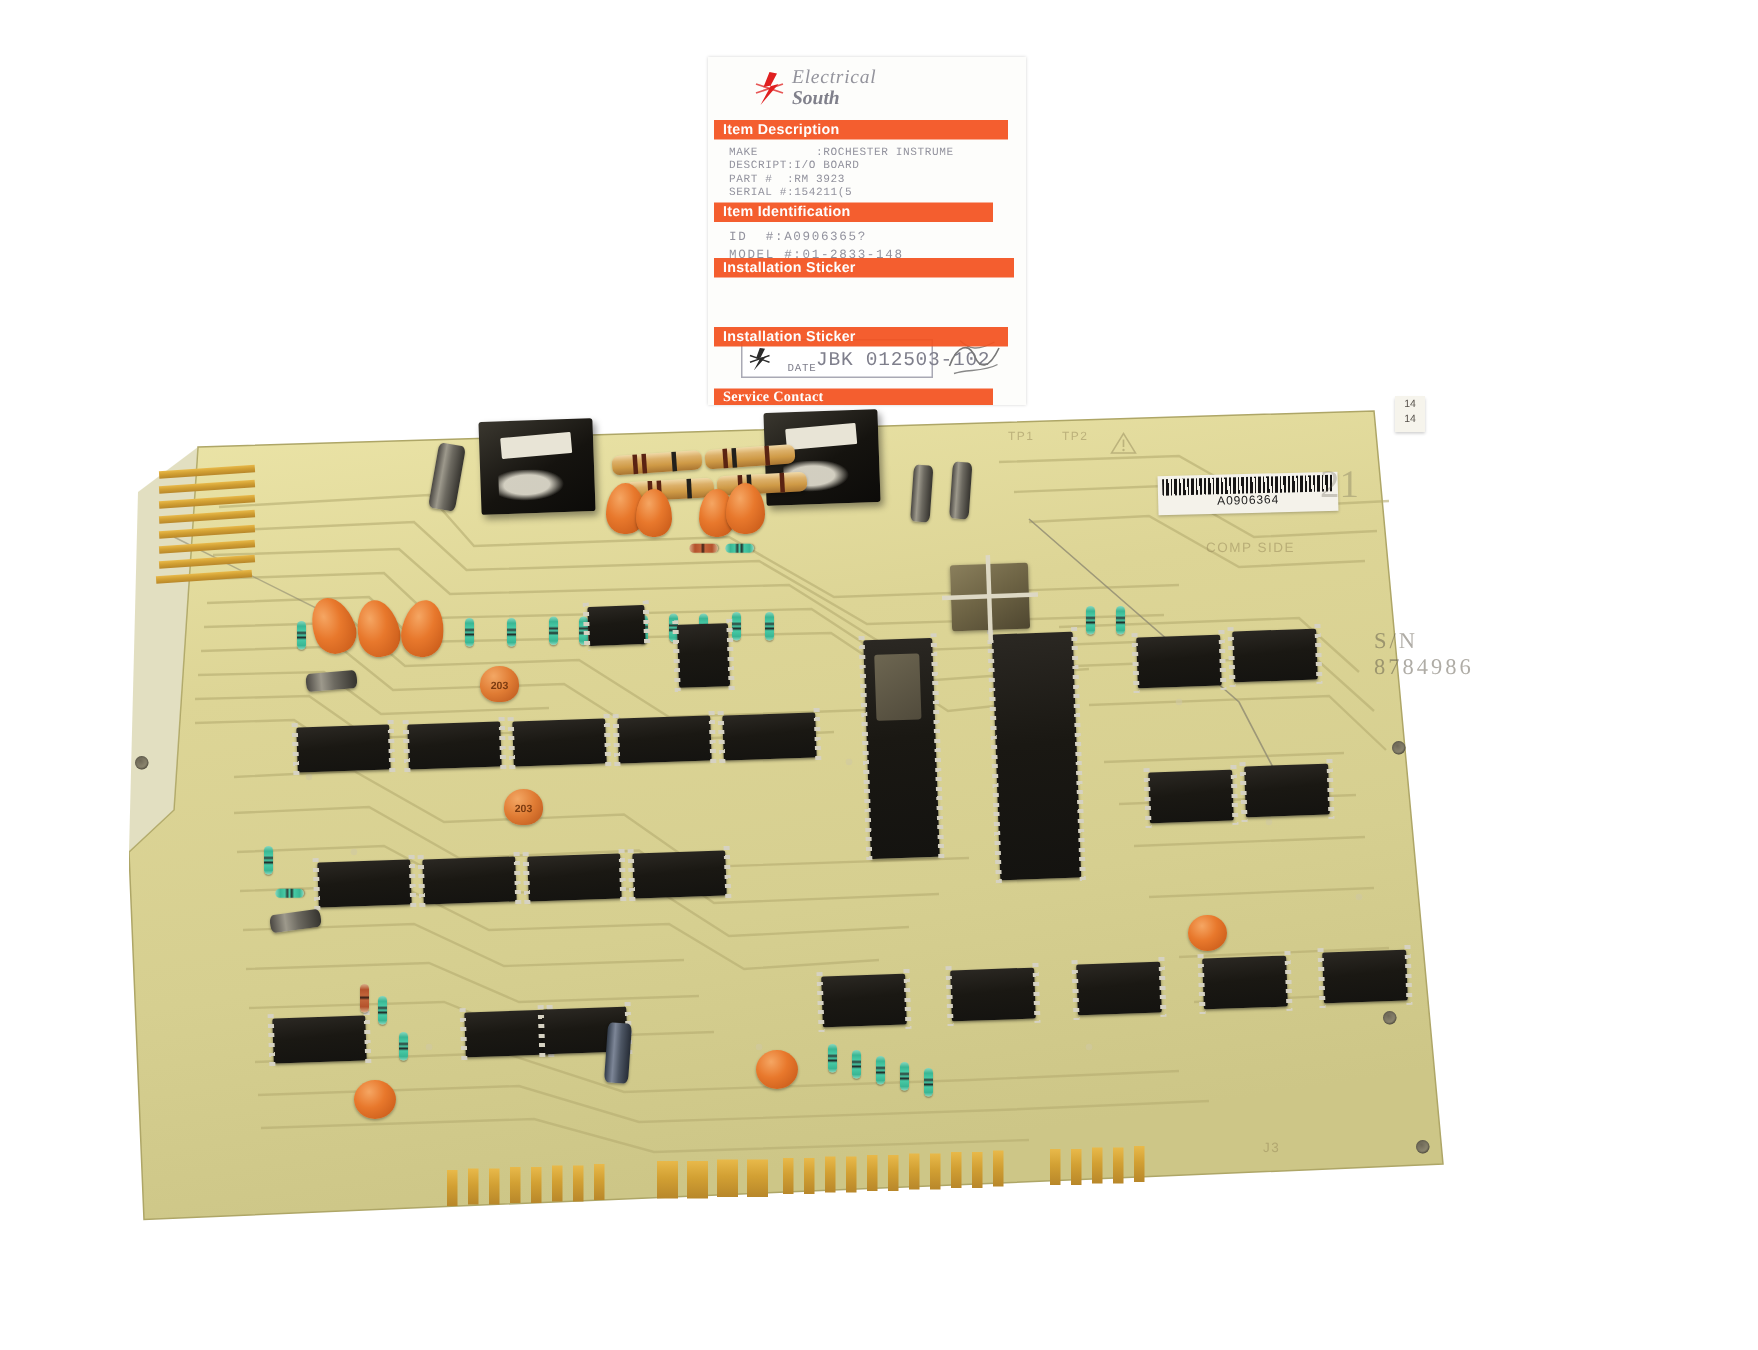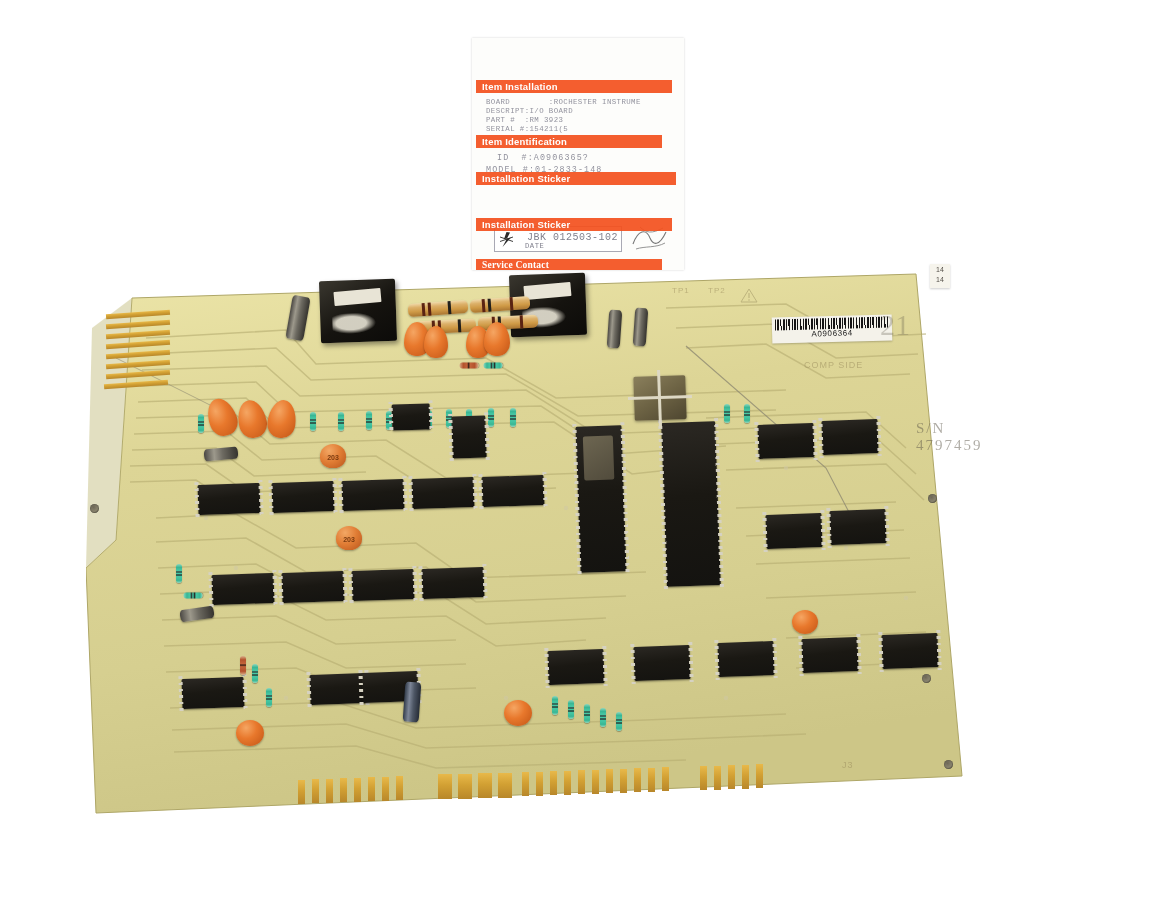--- a/index.html
+++ b/index.html
@@ -68,22 +68,22 @@
     opacity: .95;
   }
   #instBox {
     position: absolute;
     left: 22px; top: 188px;
     width: 128px; height: 26px;
     border: 1px solid #a9a9b4;
     background: #fff;
   }
   #instBox .ib-code {
-    position:absolute; left: 32px; top: 5px;
-    font-size: 10px; color:#7f7f8c; letter-spacing:.5px; white-space:pre;
+    position:absolute; left: 49px; top: 5px;
+    font-size: 13px; color:#7f7f8c; letter-spacing:.5px; white-space:pre;
   }
   #instBox .ib-date {
     position:absolute; left: 30px; top: 15px;
     font-size: 7.2px; color:#7f7f8c; letter-spacing:.5px;
   }
   .mini-bolt { position:absolute; left:4px; top:4px; width:15px; height:17px; }
   .scribble { position:absolute; left:158px; top:186px; width:40px; height:28px; }
 
   
   #pcb {
@@ -210,45 +210,56 @@
     position:absolute;
     font-family:"Liberation Sans",sans-serif;
     color:#9c8e5e; opacity:.55;
     letter-spacing:1px;
   }
   .hand {
     position:absolute;
     font-family:"Liberation Serif",serif;
     color:#5a5446; opacity:.48;
   }
-  .hand.big  { font-size:30px; opacity:.28; }
+  .hand.big  { font-size:26px; opacity:.28; }
 
   .screwhole {
     position:absolute; width:9px; height:9px; border-radius:50%;
     background: radial-gradient(circle at 40% 35%, #6e6857 0%, #8c8670 55%, #4b4639 100%);
     box-shadow: inset 0 0 2px rgba(0,0,0,.6);
   }
   .warn { position:absolute; width:18px; height:15px; opacity:.45; }
 </style>
 </head>
 <body>
 
 <div id="stage">
 
   <div id="label">
 
-
-    <div class="bar" style="top:42px;">Item Installation</div>
-    <div class="body-txt" style="left:14px; top:60px;">BOARD        :ROCHESTER INSTRUME</div>
+    <div class="lbl-logo">
+      <svg class="bolt" viewBox="0 0 22 24">
+        <path d="M11 1 L7 11 L12 10 L5 23 L17 9 L11.5 10.5 L16 2 Z" fill="#e02020"></path>
+        <path d="M2 9 L20 15" stroke="#e02020" stroke-width="1.2" opacity=".75"></path>
+        <path d="M2 15 L20 9" stroke="#e02020" stroke-width="1.2" opacity=".75"></path>
+      </svg>
+      <div class="logo-txt">
+        <div class="logo-l1">Electrical</div>
+        <div class="logo-l2">South</div>
+      </div>
+    </div>
+
+    <div class="bar" style="top:42px;">Item Description</div>
+    <div class="body-txt" style="left:14px; top:60px;">MAKE        :ROCHESTER INSTRUME</div>
     <div class="body-txt" style="left:14px; top:69px;">DESCRIPT:I/O BOARD</div>
     <div class="body-txt" style="left:14px; top:78px;">PART #  :RM 3923</div>
     <div class="body-txt" style="left:14px; top:87px;">SERIAL #:154211(5</div>
 
     <div class="bar short" style="top:97px;">Item Identification</div>
-    <div class="body-txt" style="left:14px; top:116px; font-size:8.4px; letter-spacing:1.1px;margin-left:11px;">ID  #:A0906365?</div>
+    <div class="body-txt" style="left:14px; top:116px; font-size:8.4px; letter-spacing:1.1px;">ID  #:A0906365?</div>
     <div class="body-txt" style="left:14px; top:128px; font-size:8.4px; letter-spacing:1.1px;">MODEL #:01-2833-148</div>
 
     <div class="bar wide" style="top:134px;">Installation Sticker</div>
 
     <div id="instBox">
       <svg class="mini-bolt" viewBox="0 0 15 17">
         <path d="M7.5 1 L5 8 L8 7.5 L3.5 16 L12 6.5 L8 7.5 L11 1.5 Z" fill="#2a2a2a"></path>
         <path d="M1 6 L14 10.5" stroke="#2a2a2a" stroke-width=".9"></path>
         <path d="M1 10.5 L14 6" stroke="#2a2a2a" stroke-width=".9"></path>
       </svg>
@@ -437,21 +448,21 @@
       <div class="num">A0906364</div>
     </div>
 
     <div class="tab14" style="left:844px; top:-4px; width:20px; height:24px;">
       <div>14</div>
       <div>14</div>
     </div>
 
     <div class="hand big" style="left:794px; top:40px;">21</div>
     <div class="hand" style="left:830px; top:152px; font-size:15px; letter-spacing:2px;">
-      <span class="vert" style="display:inline-block;">S/N 4797459</span>
+      <span class="vert" style="display:inline-block;">S/N 8784986</span>
     </div>
 
     <div class="silk" style="left:586px; top:18px; font-size:8px;">TP1</div>
     <div class="silk" style="left:622px; top:18px; font-size:8px;">TP2</div>
     <div class="silk" style="left:718px; top:92px; font-size:9px;">COMP SIDE</div>
     <div class="silk" style="left:756px; top:492px; font-size:9px;">J3</div>
 
     <div>
       <div class="res" style="left:112px; top:146px;"></div>
       <div class="res" style="left:140px; top:146px;"></div>

